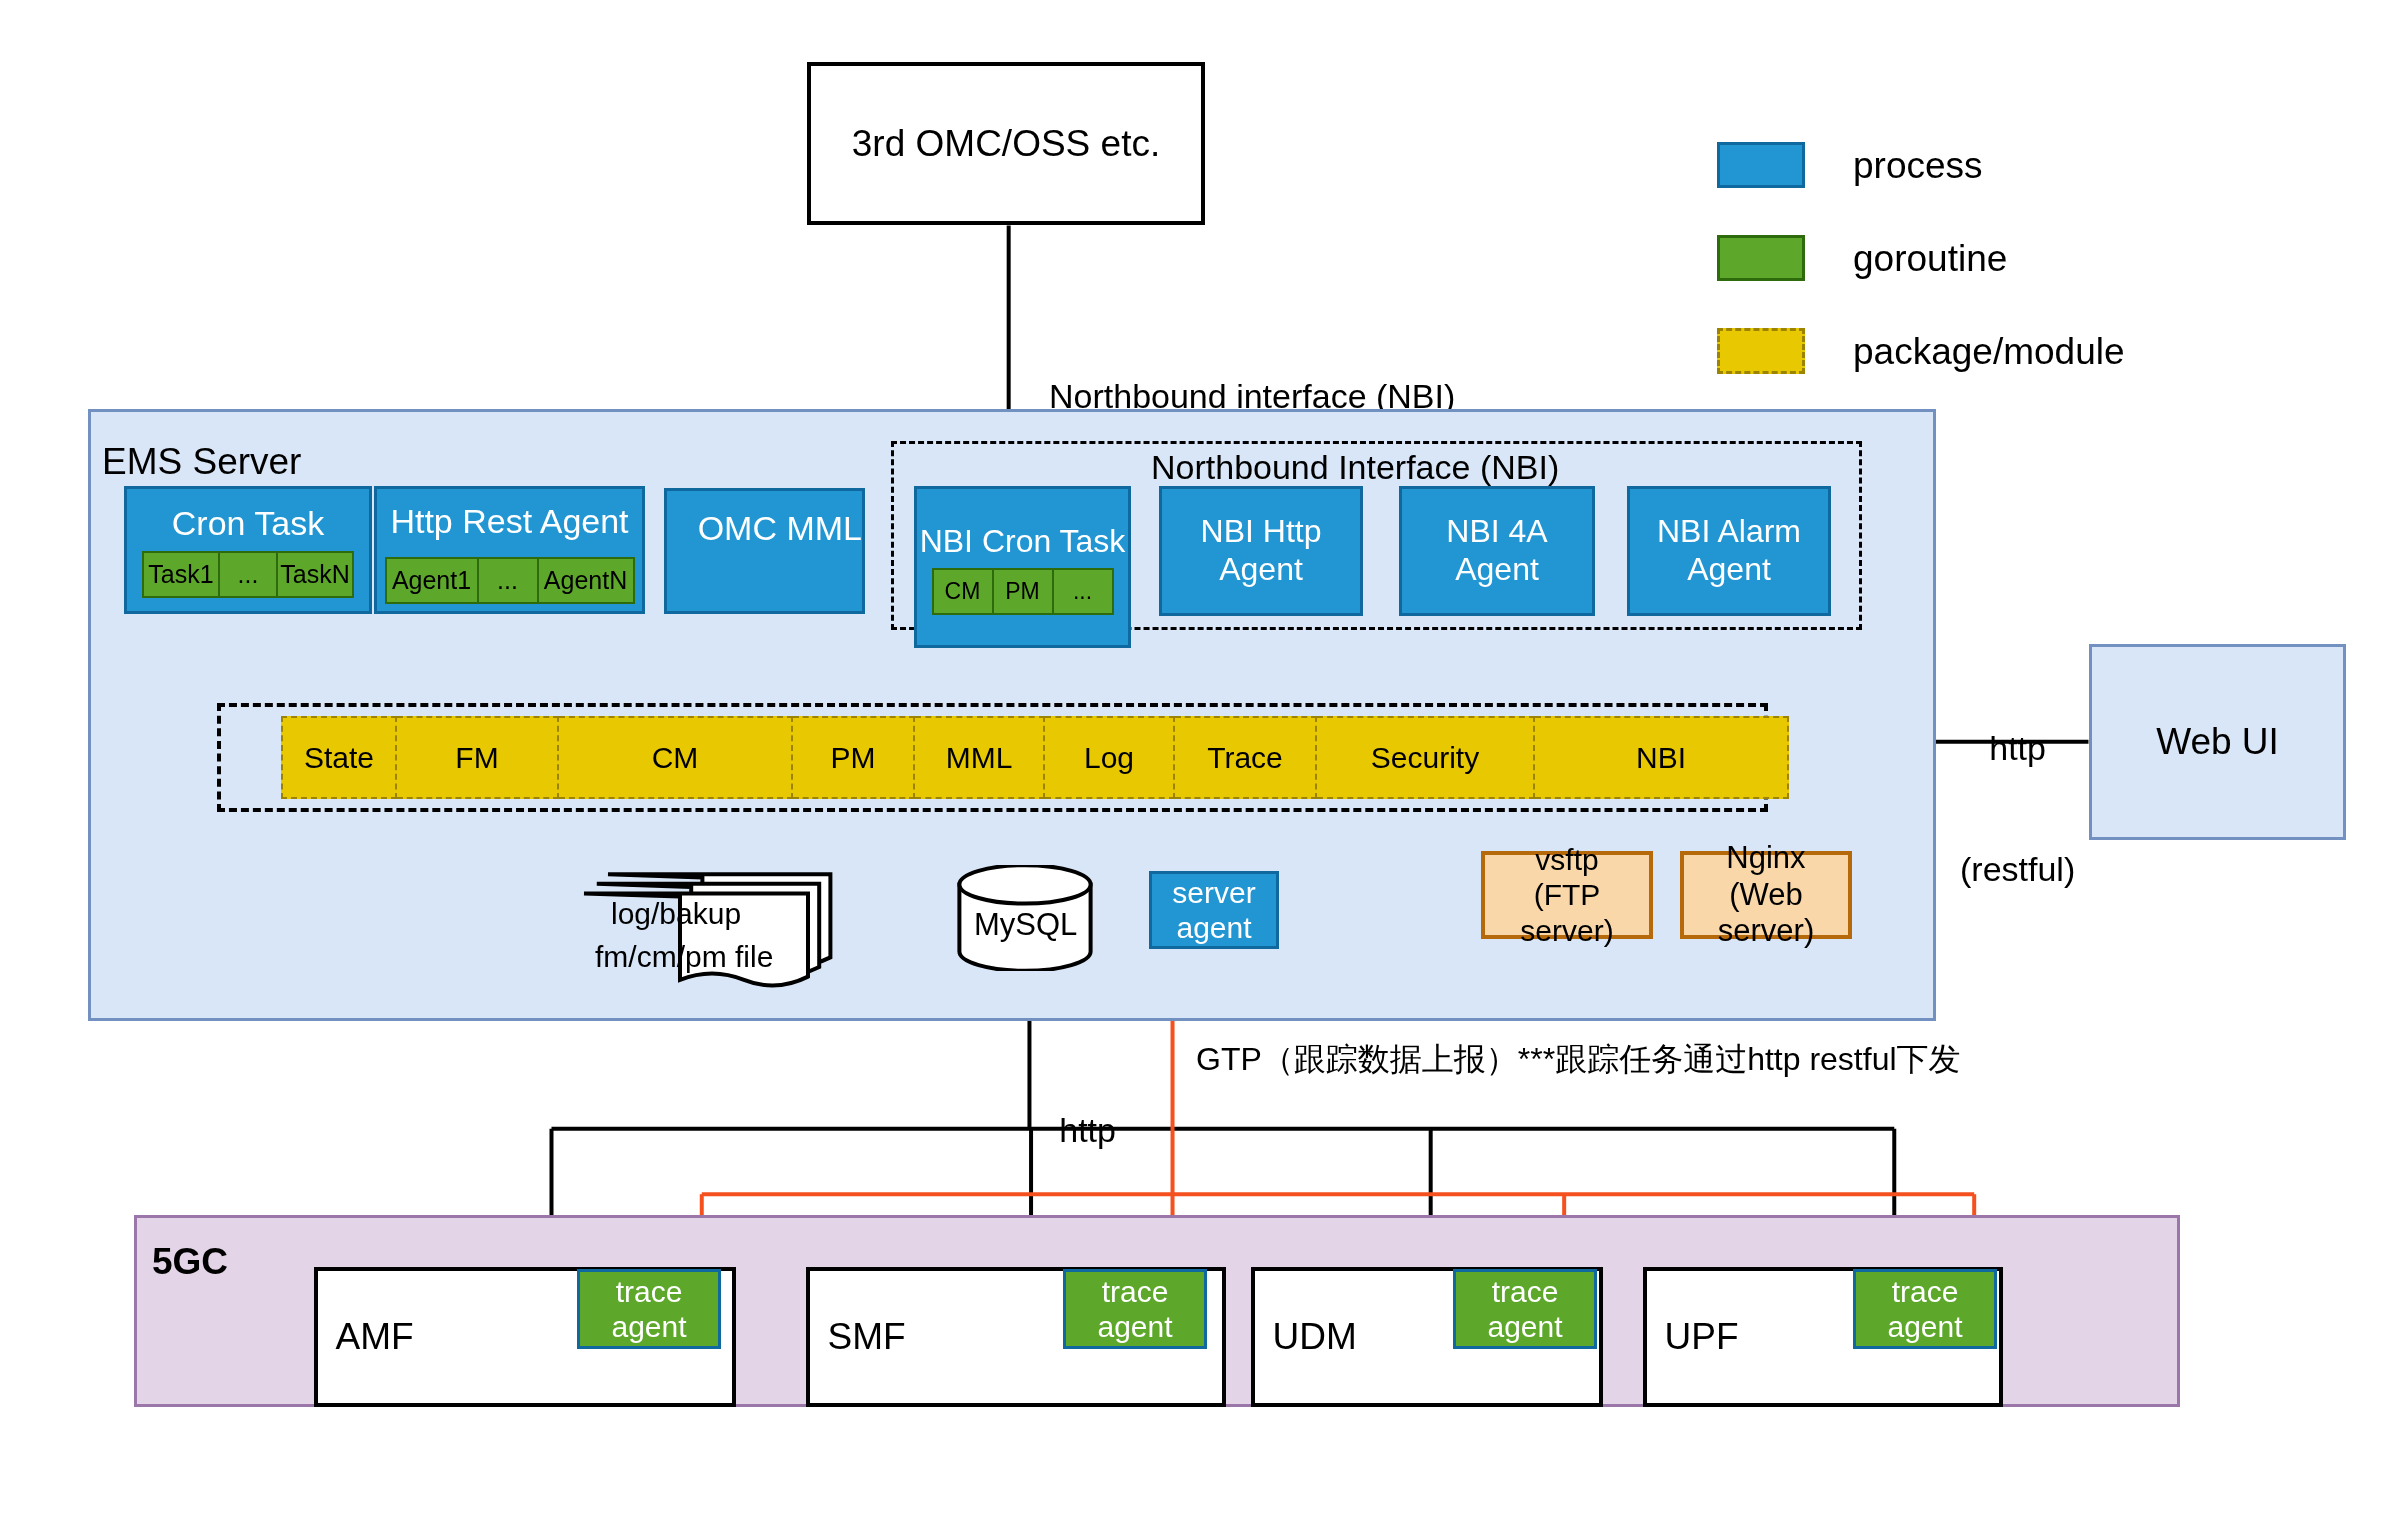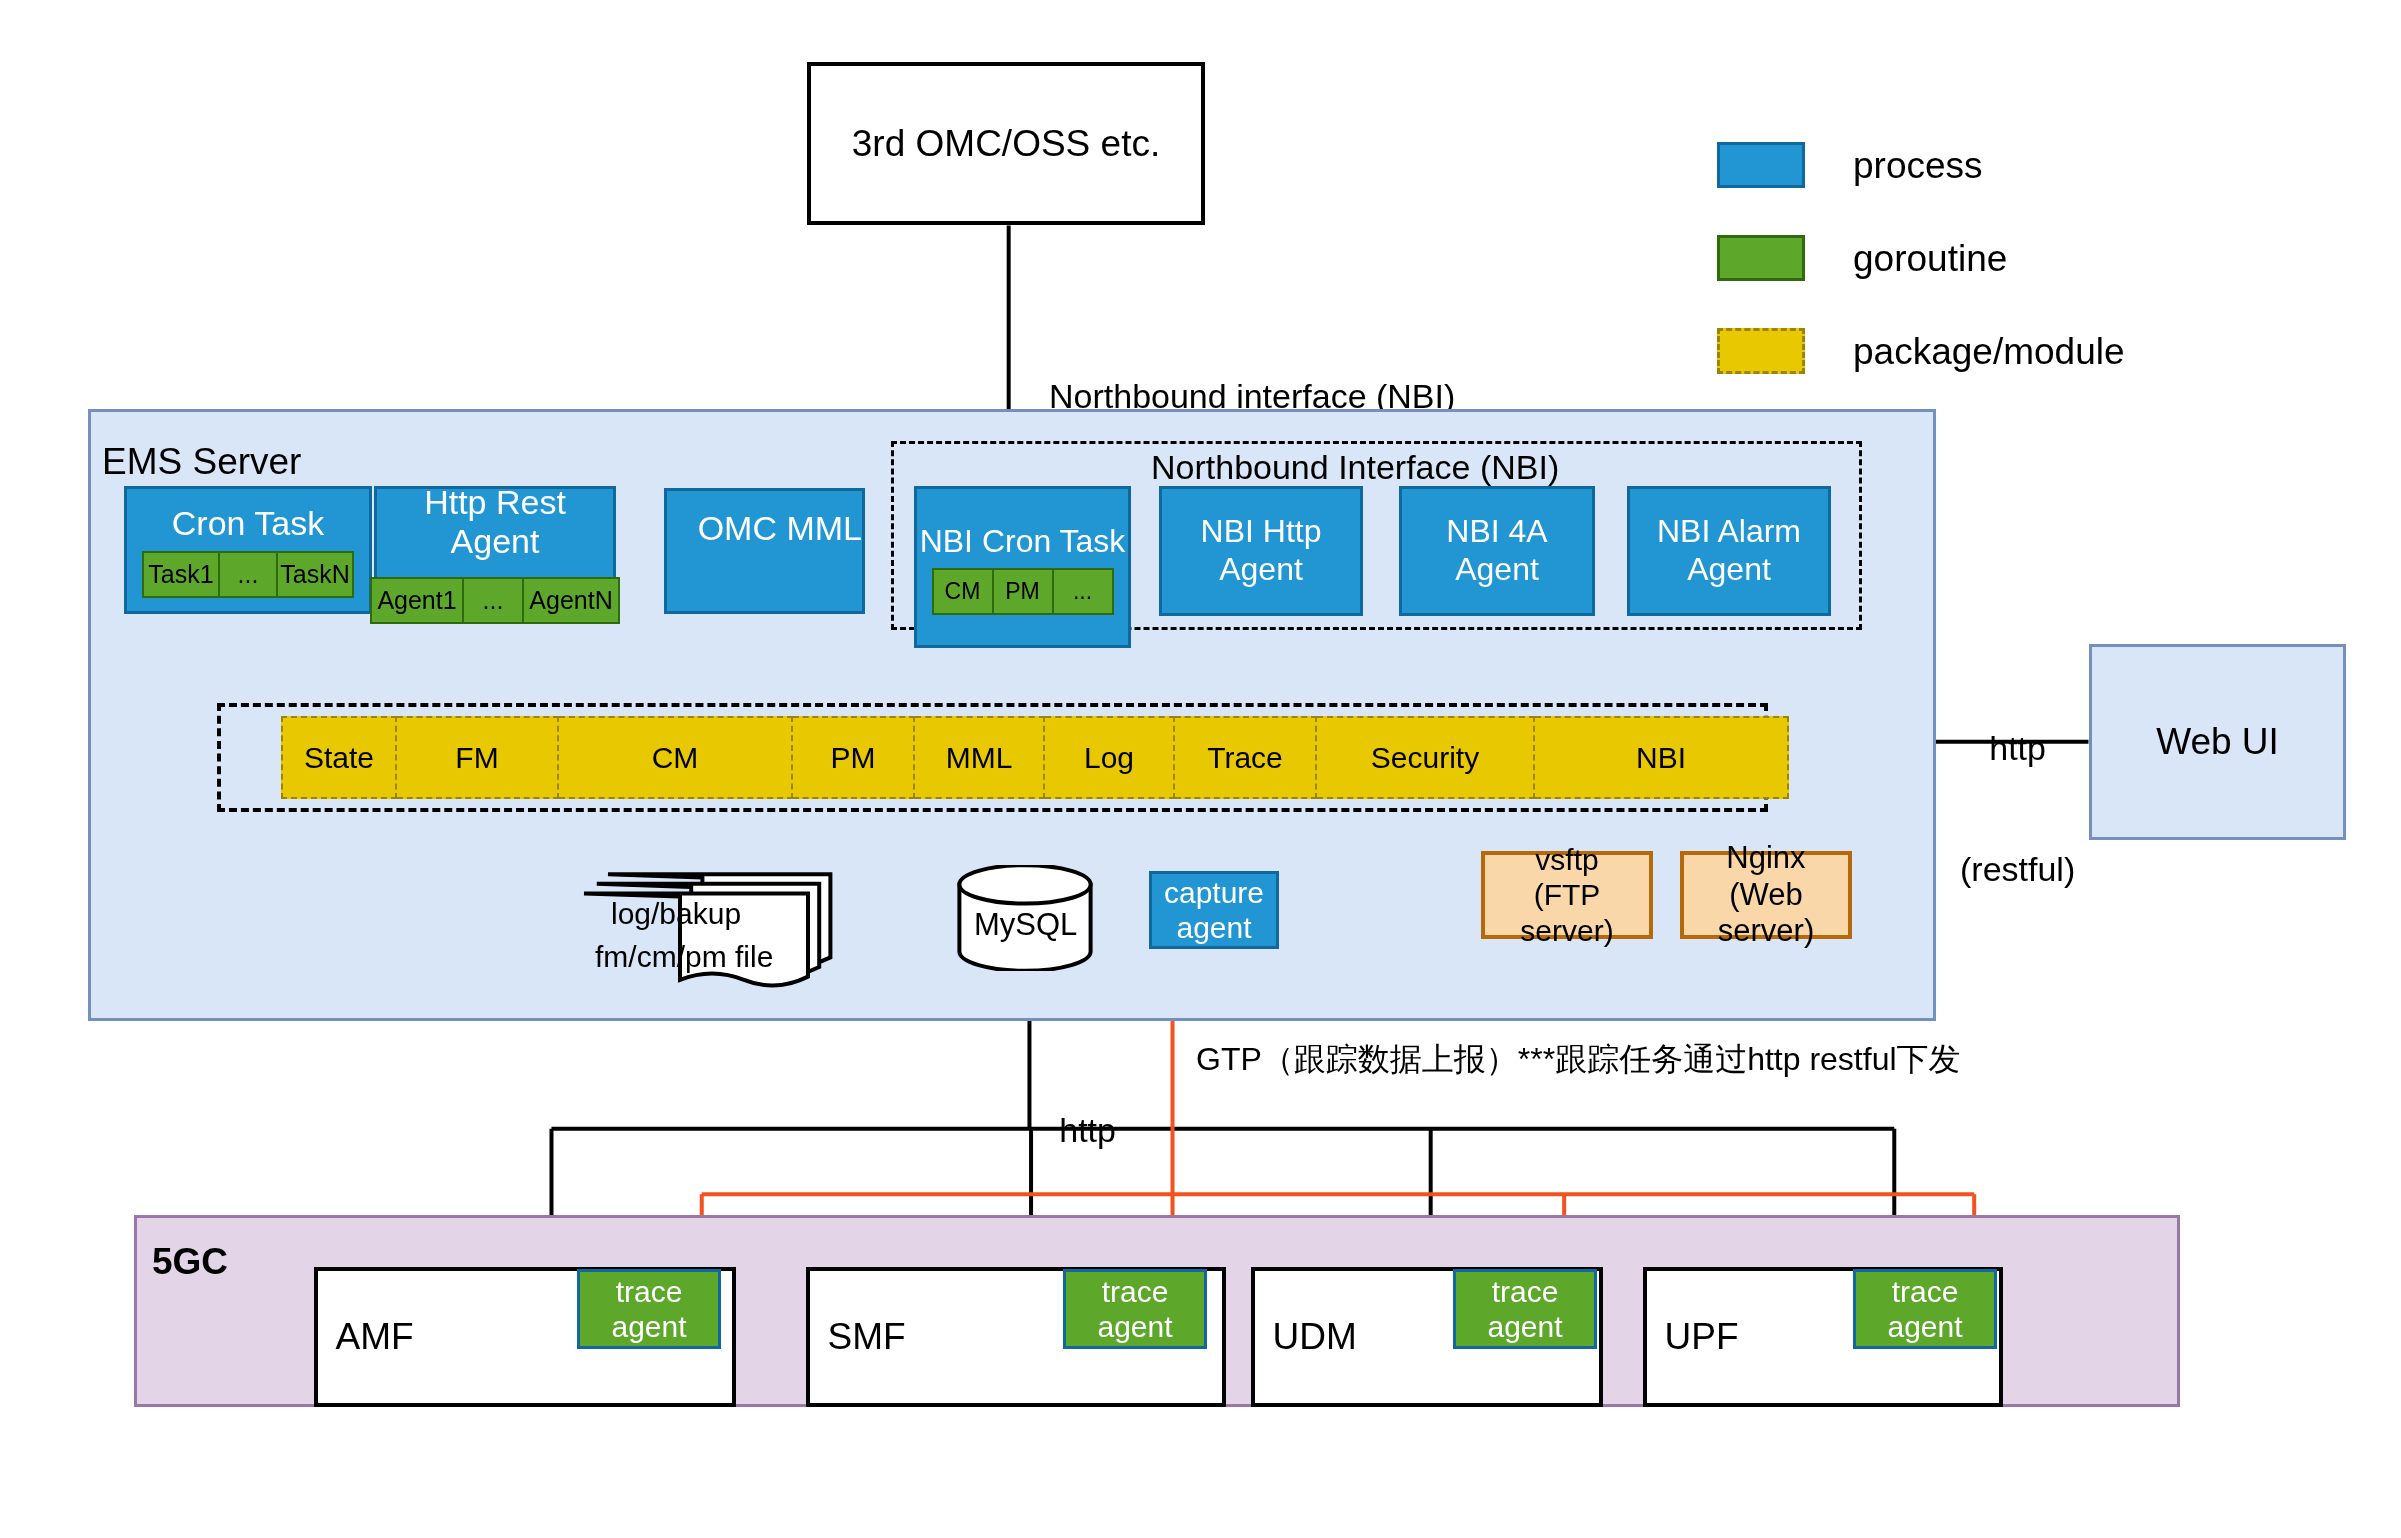--- a/index.html
+++ b/index.html
@@ -112,21 +112,21 @@
 
   <div class="abs process ctr col" style="left:124px;top:486px;width:248px;height:128px;">
     <div class="t30" style="margin-top:2px;">Cron Task</div>
     <div style="display:flex;margin-top:8px;">
       <div class="goroutine ctr t22" style="width:74px;height:43px;">Task1</div>
       <div class="goroutine ctr t22" style="width:56px;height:43px;border-left:none;">...</div>
       <div class="goroutine ctr t22" style="width:74px;height:43px;border-left:none;">TaskN</div>
     </div>
   </div>
 
-  <div class="abs process ctr col" style="left:374px;top:486px;width:242px;height:128px;gap:8px;">
+  <div class="abs process ctr col" style="left:374px;top:486px;width:271px;height:128px;gap:8px;">
     <div class="t30" style="margin-top:6.4px;">Http Rest Agent</div>
     <div style="display:flex;margin-top:8px;">
       <div class="goroutine ctr t22" style="width:90px;height:43px;">Agent1</div>
       <div class="goroutine ctr t22" style="width:58px;height:43px;border-left:none;">...</div>
       <div class="goroutine ctr t22" style="width:94px;height:43px;border-left:none;">AgentN</div>
     </div>
   </div>
 
   <div class="abs process ctr" style="left:664px;top:488px;width:201px;height:126px;justify-content:flex-end;">
     <span class="t30" style="position:relative;top:-22.4px;">OMC MML</span>
@@ -181,21 +181,21 @@
 
   <div class="abs" style="left:953px;top:865px;width:152px;height:106px;">
     <svg width="152" height="106" viewBox="0 0 190 132">
       <path d="M8,24 V108 a82,24 0 0 0 164,0 V24 Z" fill="#fff" stroke="#000" stroke-width="5"></path>
       <ellipse cx="90" cy="24" rx="82" ry="24" fill="#fff" stroke="#000" stroke-width="5"></ellipse>
     </svg>
     <div class="free-label t24" style="left:21px;top:42px;">MySQL</div>
   </div>
 
   <div class="abs process ctr col t26 lh12" style="left:1149px;top:871px;width:130px;height:78px;">
-    <span>capture</span>
+    <span>server</span>
     <span>agent</span>
   </div>
 
   <div class="abs orangebox ctr col t26 lh12" style="left:1481px;top:851px;width:172px;height:88px;">
     <span>vsftp</span>
     <span>(FTP server)</span>
   </div>
   <div class="abs orangebox ctr col t24 lh12" style="left:1680px;top:851px;width:172px;height:88px;">
     <span>Nginx</span>
     <span>(Web server)</span>

